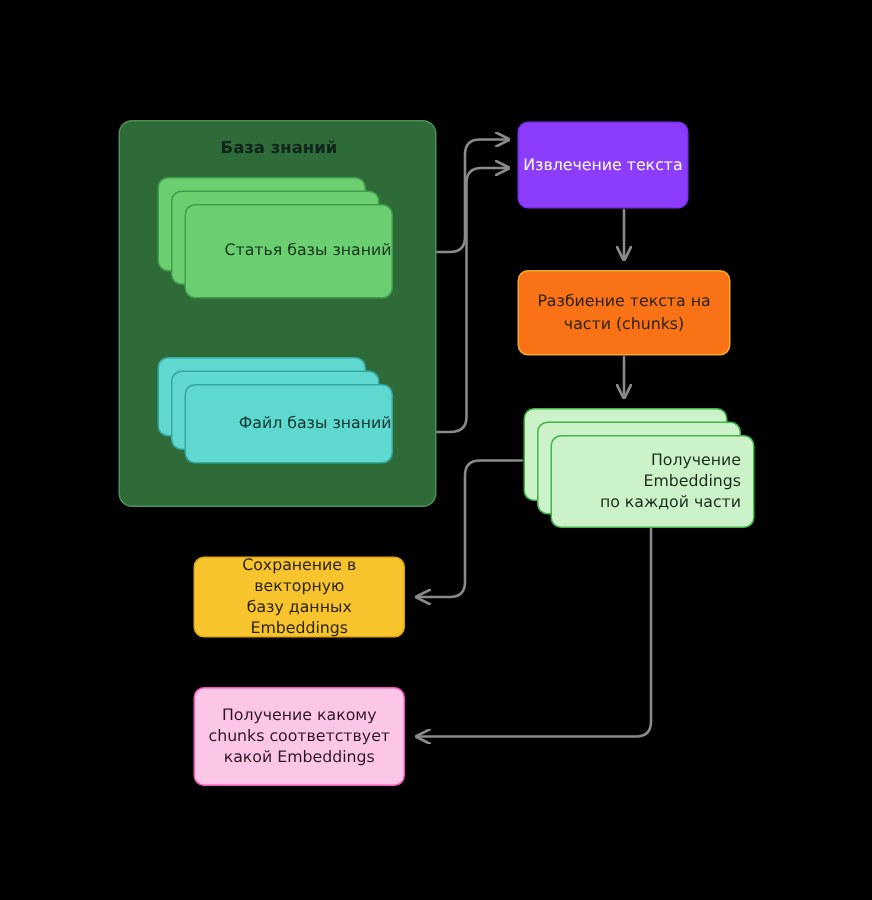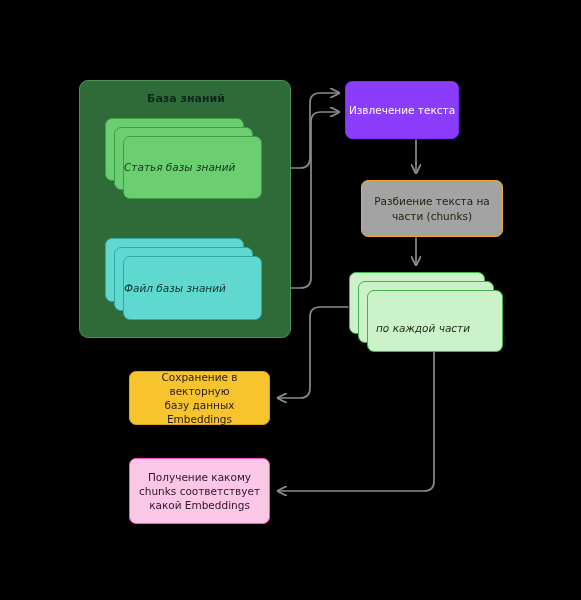--- a/index.html
+++ b/index.html
@@ -65,42 +65,41 @@
   .stack {
     position: absolute;
   }
   .stack .card {
     position: absolute;
     box-sizing: border-box;
     border-radius: 7px;
     display: flex;
     align-items: center;
     justify-content: center;
-    text-align: left;
+    text-align: right;
     line-height: 1.35;
-    font-style: italic;
   }
   .stack .card.c1 { left: 0px;  top: 0px;  }
   .stack .card.c2 { left: 9px;  top: 9px;  }
   .stack .card.c3 { left: 18px; top: 18px; }
 
   .stack-article { left: 105px; top: 118px; }
   .stack-article .card {
     width: 139px;
     height: 63px;
     background: #6bcf72;
     border: 1px solid #3e9e4c;
     color: #14331a;
     font-size: 10.5px;
   }
 
   .stack-file { left: 105px; top: 238px; }
   .stack-file .card {
     width: 139px;
-    height: 64px;
+    height: 53px;
     background: #5fd8cf;
     border: 1px solid #35a8a2;
     color: #0f332f;
     font-size: 10.5px;
   }
 
   .stack-emb { left: 349px; top: 272px; }
   .stack-emb .card {
     width: 136px;
     height: 62px;
@@ -125,26 +124,25 @@
     background: #8b3dfb;
     border: 1px solid #7b2ef0;
     color: #ffffff;
     font-size: 10.5px;
   }
   .n-split {
     left: 345px;
     top: 180px;
     width: 142px;
     height: 57px;
-    background: #a3a3a3;
+    background: #f97316;
     border: 1.5px solid #f0a82e;
     color: #2a2212;
     font-size: 10.5px;
     padding: 16px 8px;
-    margin-left: 16px;
   }
   .n-save {
     left: 129px;
     top: 371px;
     width: 141px;
     height: 54px;
     background: #f7c42e;
     border: 1.5px solid #e0a615;
     color: #2a2210;
     font-size: 10.5px;
@@ -219,21 +217,21 @@
       <span>Разбиение текста на</span><br>
       <span>части (chunks)</span>
     </span>
   </div>
 
   <div class="stack stack-emb">
     <div class="card c1"></div>
     <div class="card c2"></div>
     <div class="card c3">
       <span class="card-label">
-        <br>
+        <span>Получение Embeddings</span><br>
         <span>по каждой части</span>
       </span>
     </div>
   </div>
 
   <div class="node n-save">
     <span>
       <span>Сохранение в векторную</span><br>
       <span>базу данных Embeddings</span>
     </span>

